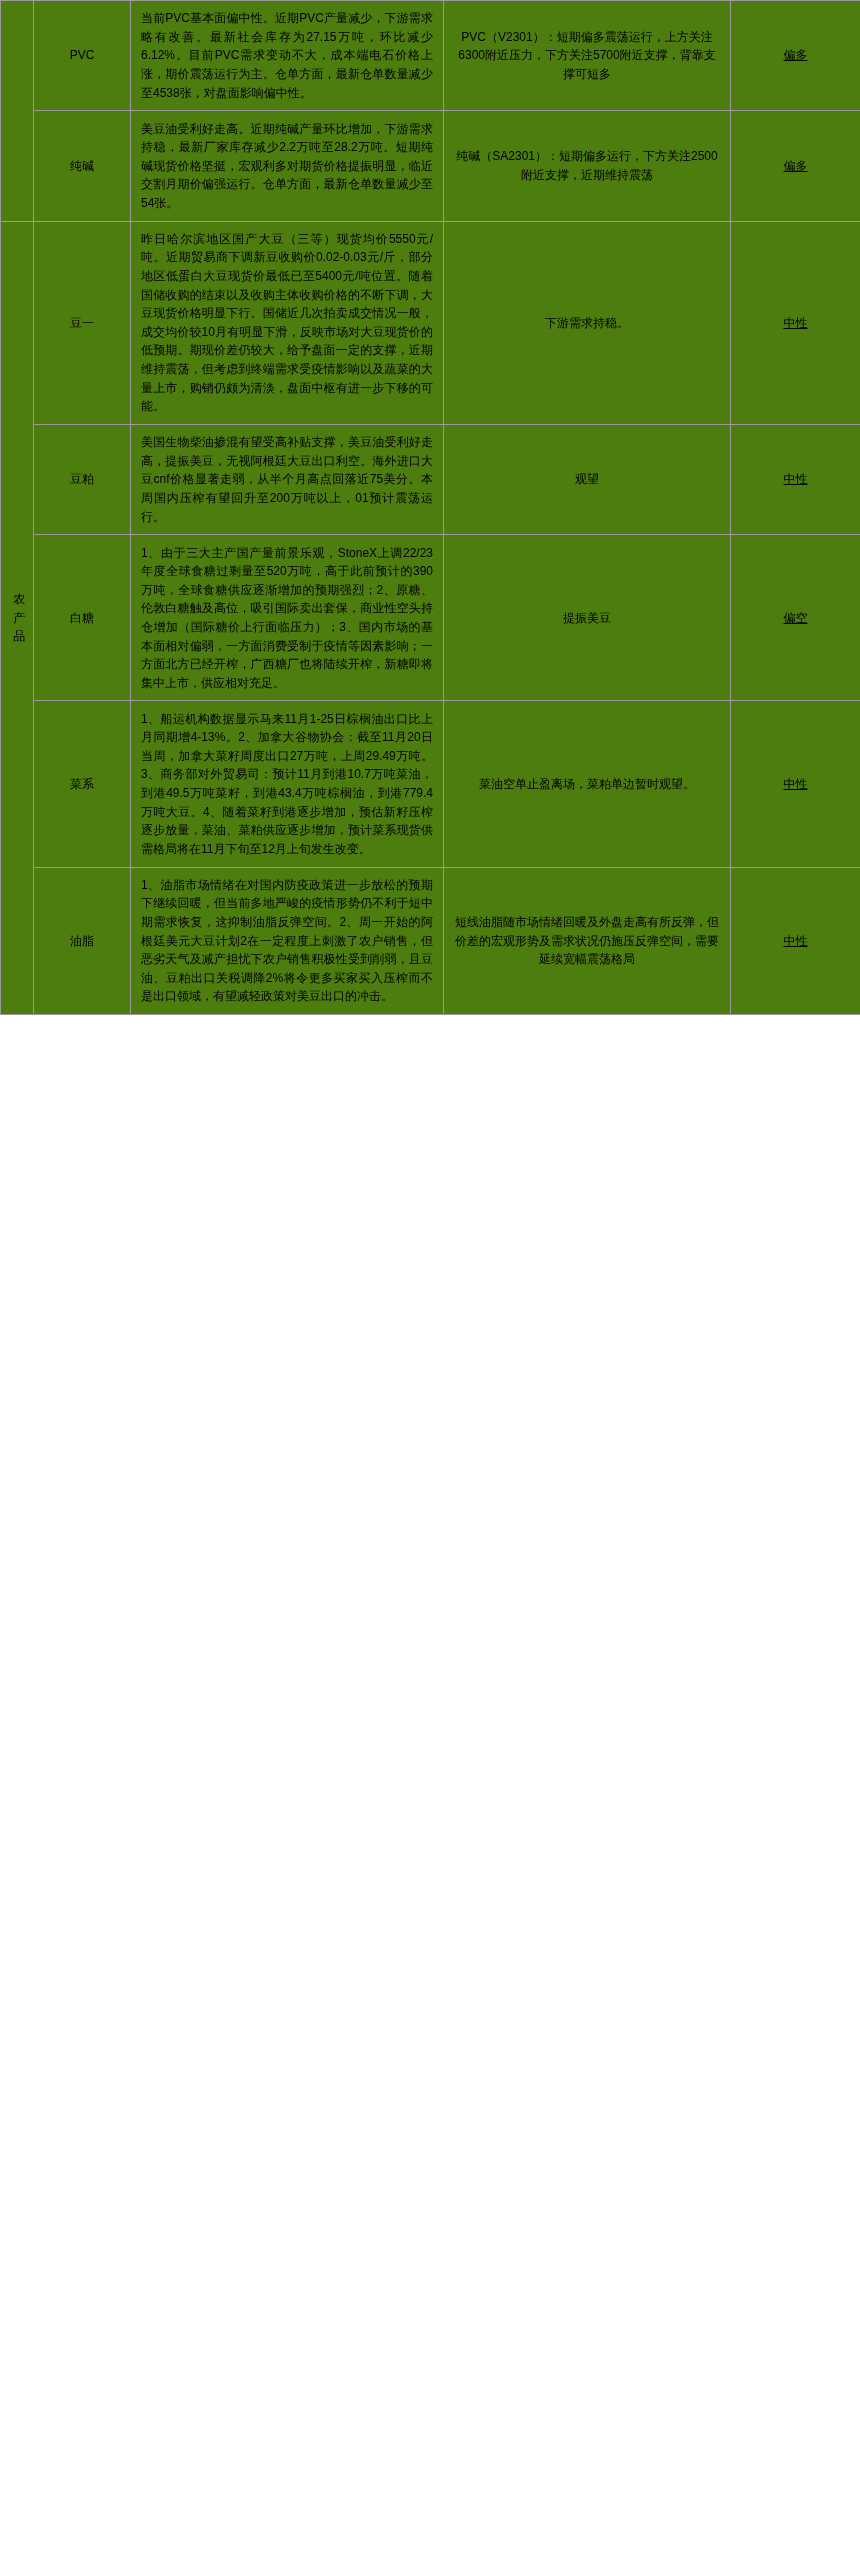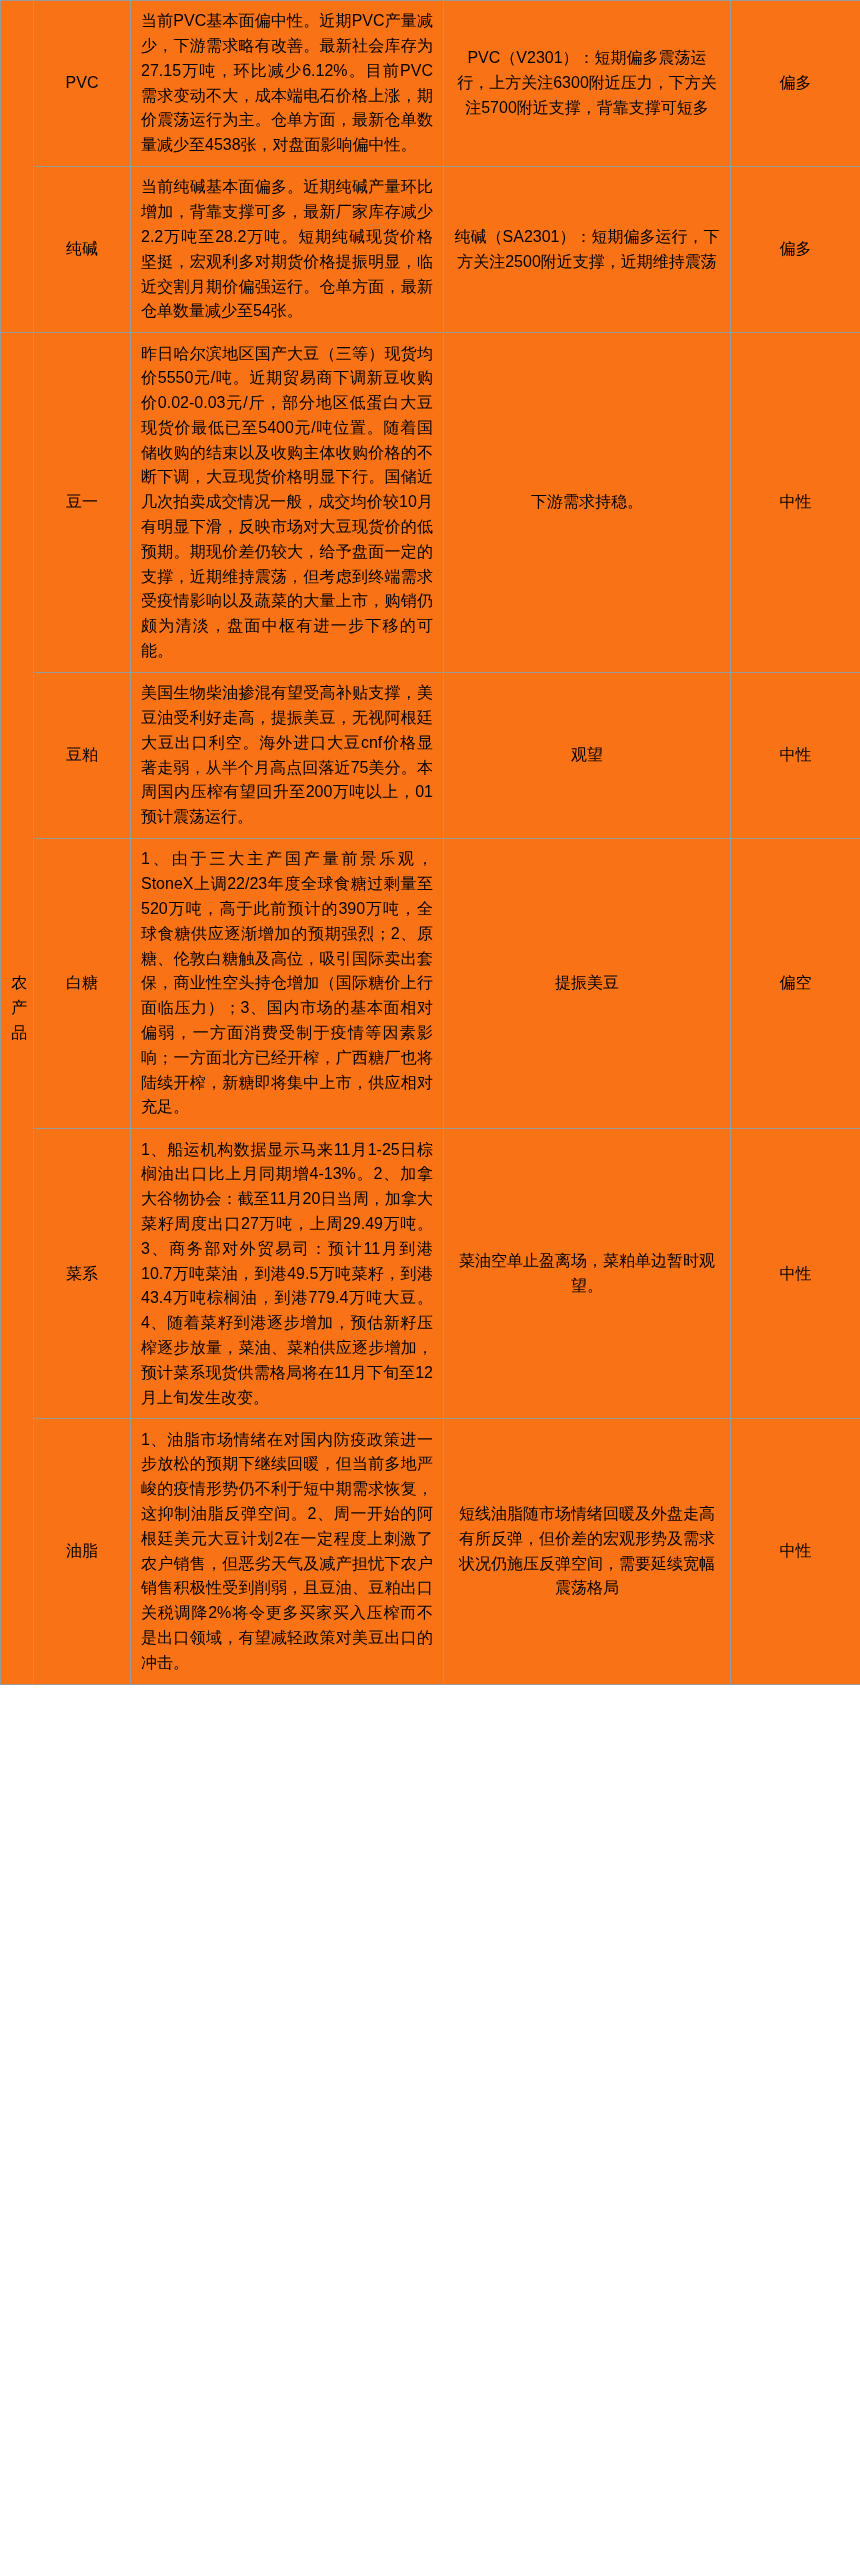--- a/index.html
+++ b/index.html
@@ -19,23 +19,23 @@
   }
   table.grid {
     border-collapse: collapse;
     width: 860px;
     table-layout: fixed;
   }
   table.grid td {
     border: 0.8px solid #9a9a9a;
     vertical-align: middle;
     padding: 8.2px 10px;
-    font-size: 16px;
+    font-size: 12px;
     line-height: 1.55;
-    background: #f97316;
+    background: #4d7c0f;
   }
   
   col.c-group { width: 33px; }
   col.c-name  { width: 97px; }
   col.c-body  { width: 313px; }
   col.c-view  { width: 287px; }
   col.c-bias  { width: 130px; }
 
   td.group-cell {
     background: #f2f2f2;
@@ -64,20 +64,21 @@
     text-justify: inter-ideograph;
     padding: 10px 11.5px 10px 10px;
   }
   td.view-cell {
     text-align: center;
     padding: 10px 10px;
   }
   td.bias-cell {
     text-align: center;
     font-size: 16.5px;
+    text-decoration: underline;
   }
 </style>
 </head>
 <body>
 
 <div class="sheet">
   <table class="grid">
     <colgroup>
       <col class="c-group">
       <col class="c-name">
@@ -90,21 +91,21 @@
       <tr>
         <td class="group-cell" rowspan="2"></td>
         <td class="name-cell">PVC</td>
         <td class="body-cell">当前PVC基本面偏中性。近期PVC产量减少，下游需求略有改善。最新社会库存为27.15万吨，环比减少6.12%。目前PVC需求变动不大，成本端电石价格上涨，期价震荡运行为主。仓单方面，最新仓单数量减少至4538张，对盘面影响偏中性。</td>
         <td class="view-cell">PVC（V2301）：短期偏多震荡运行，上方关注6300附近压力，下方关注5700附近支撑，背靠支撑可短多</td>
         <td class="bias-cell">偏多</td>
       </tr>
 
       <tr>
         <td class="name-cell">纯碱</td>
-        <td class="body-cell">当前纯碱基本面偏多。近期纯碱产量环比增加，背靠支撑可多，最新厂家库存减少2.2万吨至28.2万吨。短期纯碱现货价格坚挺，宏观利多对期货价格提振明显，临近交割月期价偏强运行。仓单方面，最新仓单数量减少至54张。</td>
+        <td class="body-cell">美豆油受利好走高。近期纯碱产量环比增加，下游需求持稳，最新厂家库存减少2.2万吨至28.2万吨。短期纯碱现货价格坚挺，宏观利多对期货价格提振明显，临近交割月期价偏强运行。仓单方面，最新仓单数量减少至54张。</td>
         <td class="view-cell">纯碱（SA2301）：短期偏多运行，下方关注2500附近支撑，近期维持震荡</td>
         <td class="bias-cell">偏多</td>
       </tr>
 
       <tr>
         <td class="group-cell" rowspan="5">
           <span class="vert">农产品</span>
         </td>
         <td class="name-cell">豆一</td>
         <td class="body-cell">昨日哈尔滨地区国产大豆（三等）现货均价5550元/吨。近期贸易商下调新豆收购价0.02-0.03元/斤，部分地区低蛋白大豆现货价最低已至5400元/吨位置。随着国储收购的结束以及收购主体收购价格的不断下调，大豆现货价格明显下行。国储近几次拍卖成交情况一般，成交均价较10月有明显下滑，反映市场对大豆现货价的低预期。期现价差仍较大，给予盘面一定的支撑，近期维持震荡，但考虑到终端需求受疫情影响以及蔬菜的大量上市，购销仍颇为清淡，盘面中枢有进一步下移的可能。</td>

